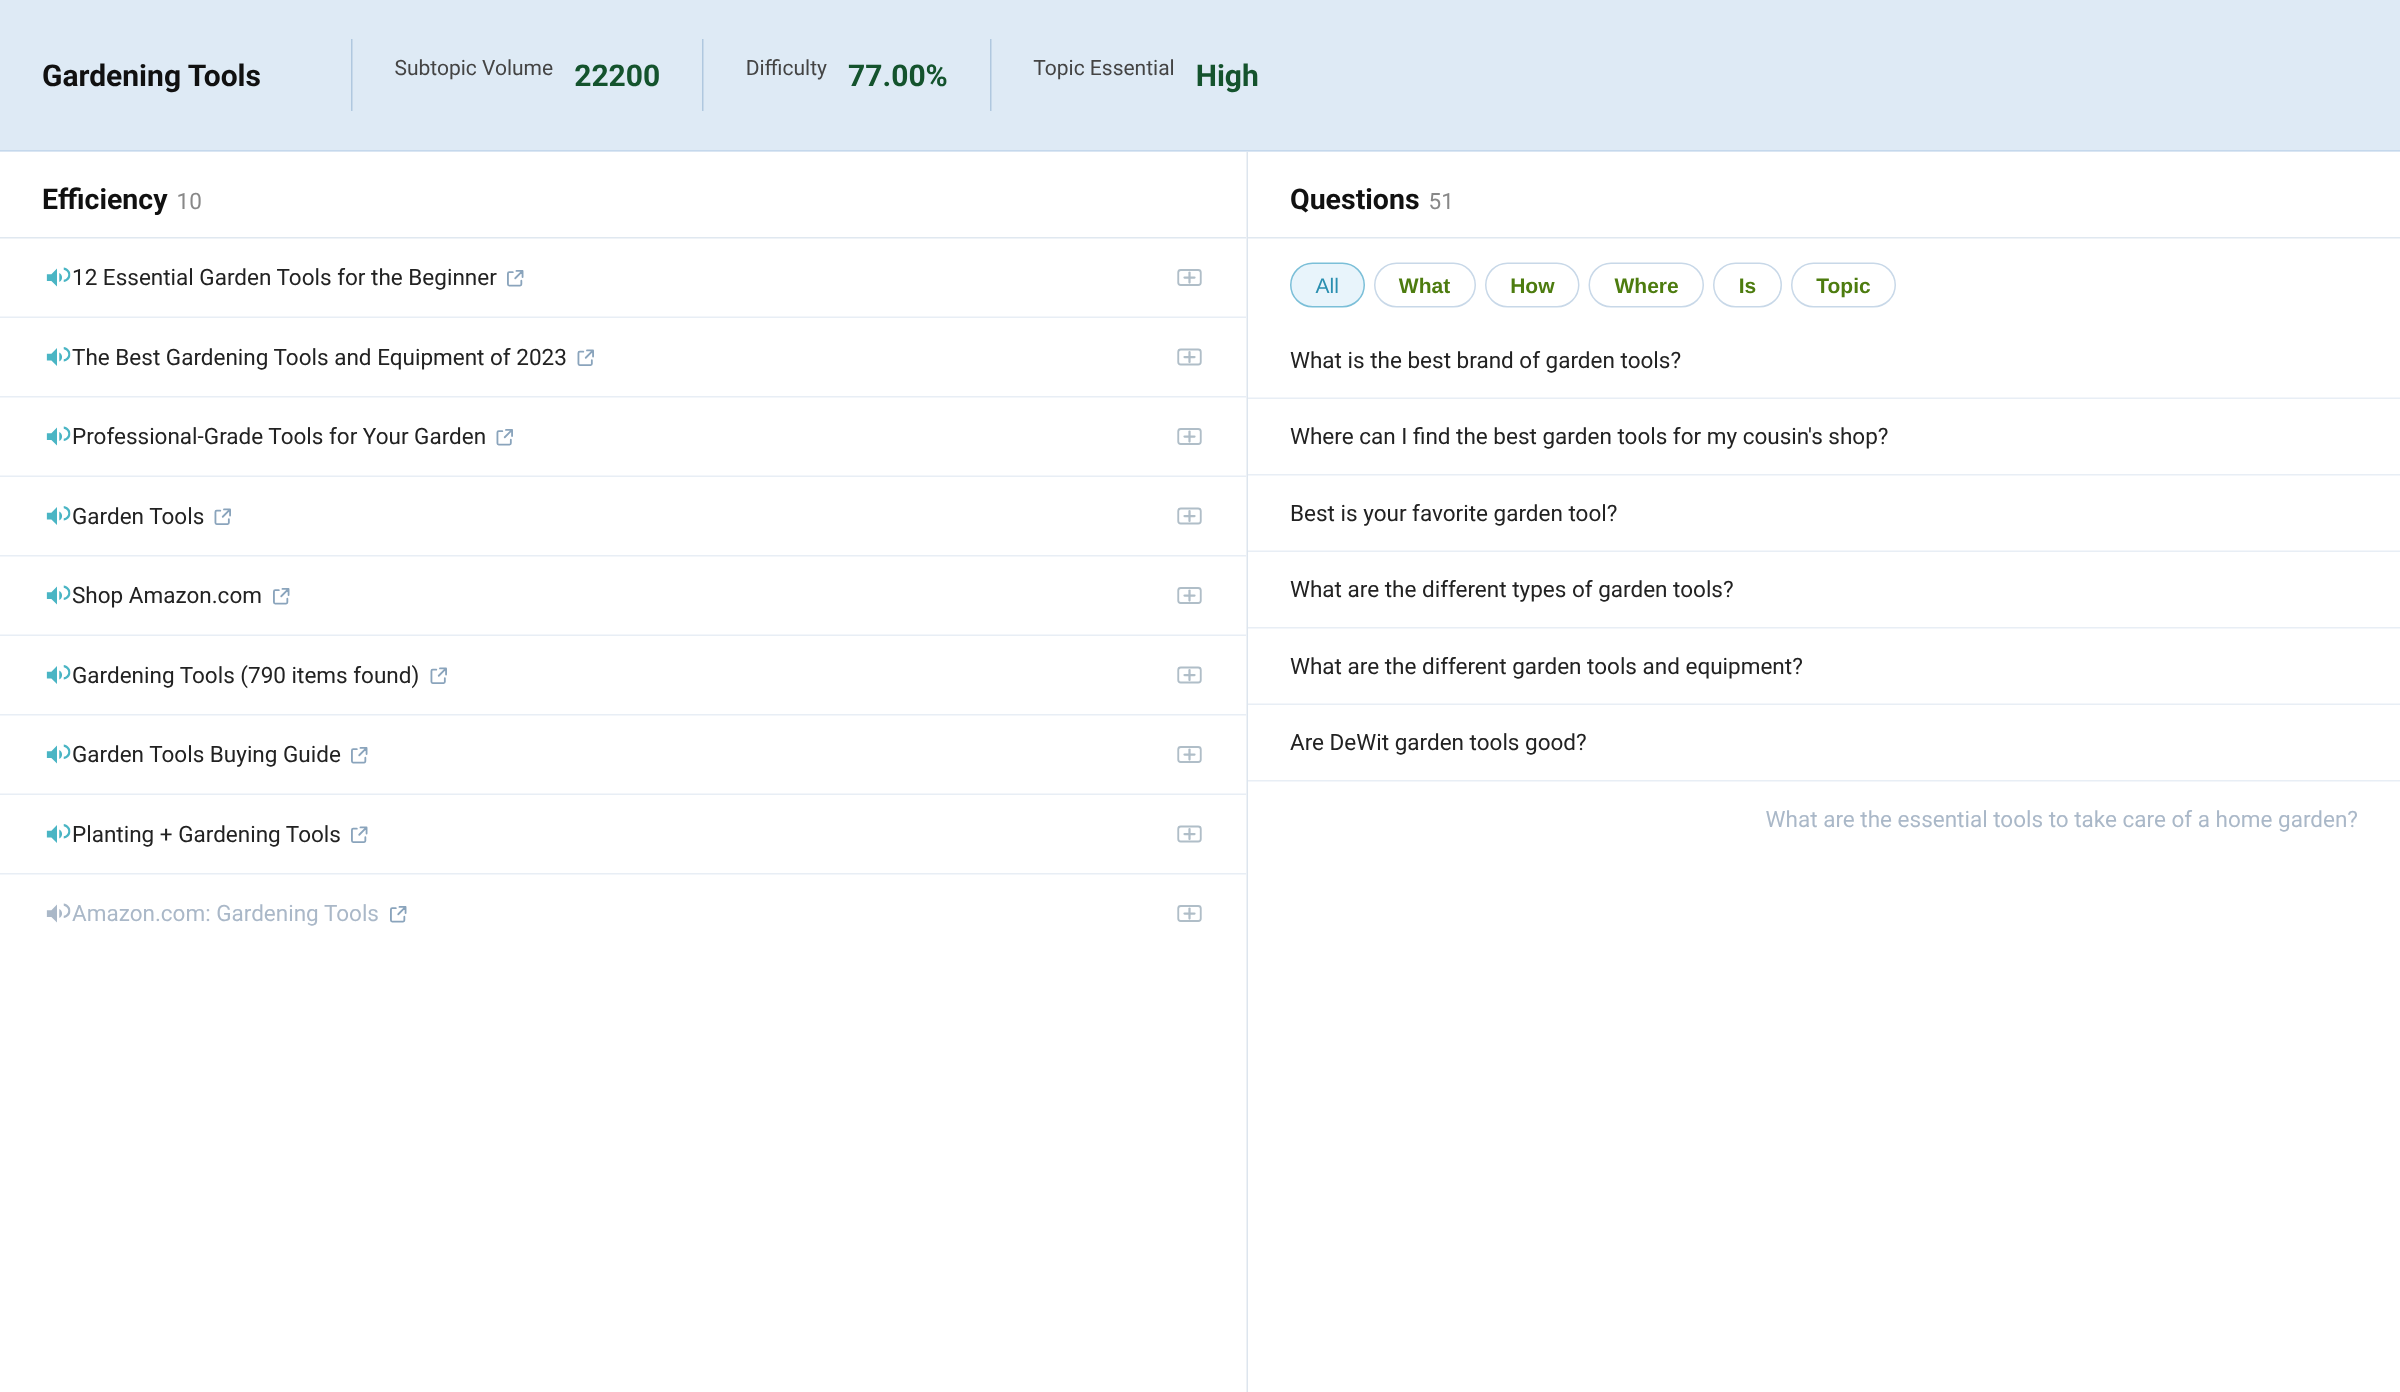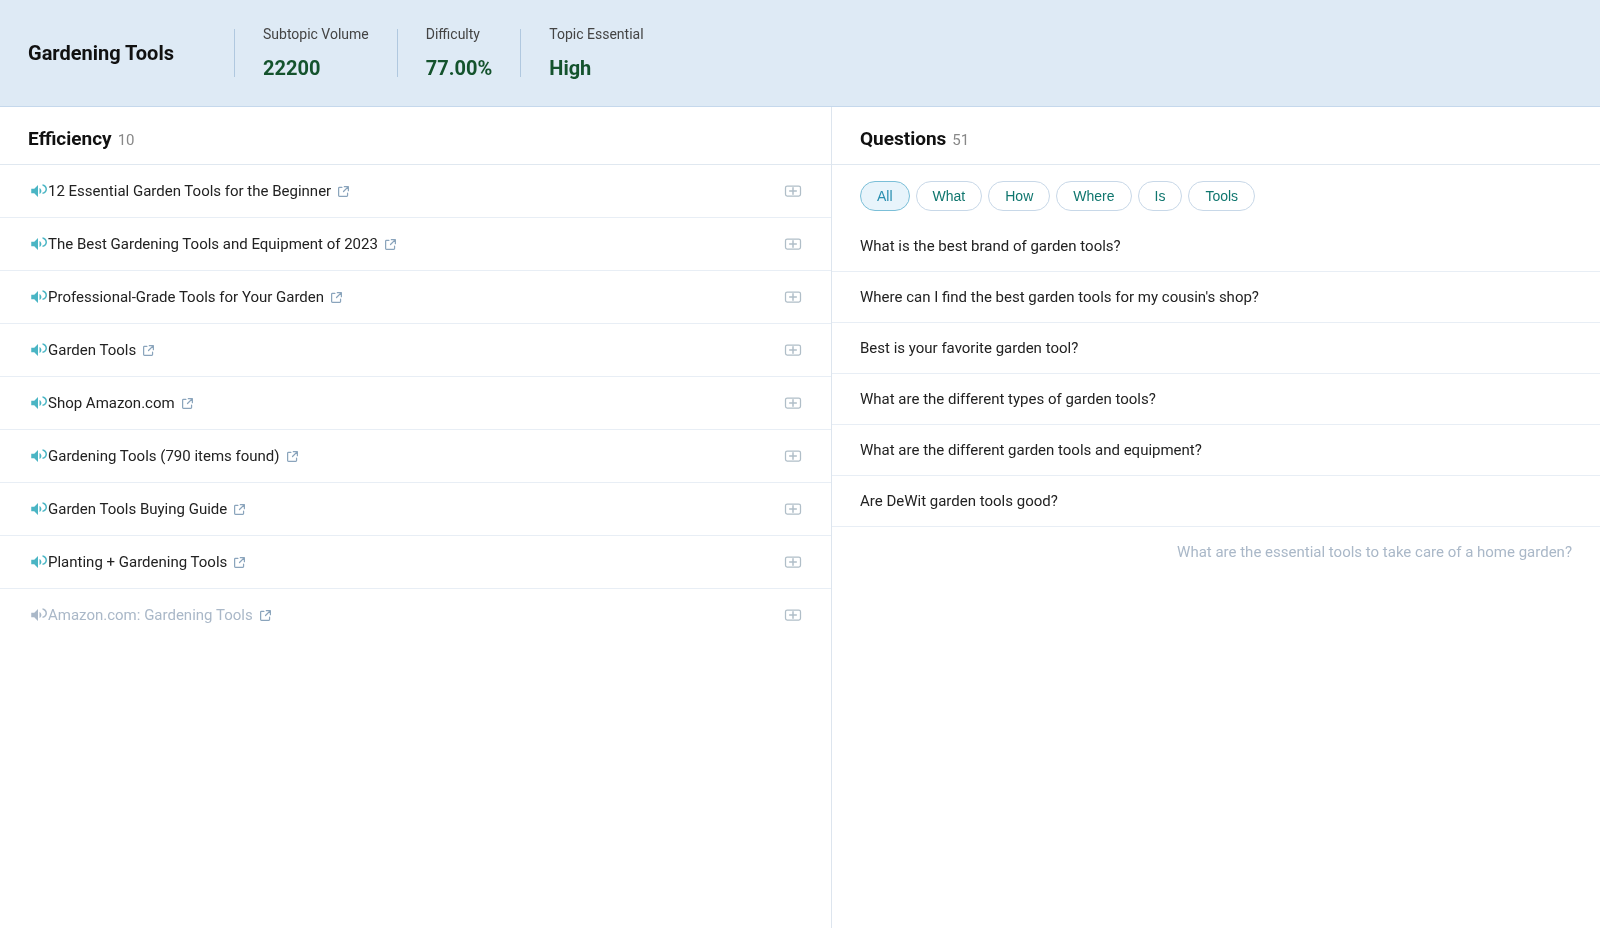--- a/index.html
+++ b/index.html
@@ -21,21 +21,20 @@
       padding-right: 32px;
     }
     .header-divider {
       width: 1px;
       height: 48px;
       background: #b0c8df;
       margin: 0 28px;
     }
     .header-stat {
       display: flex;
-      flex-direction: column;
       gap: 14px;
     }
     .header-stat-label {
       font-size: 14px;
       color: #444;
       font-weight: 400;
     }
     .header-stat-value {
       font-size: 20px;
       font-weight: 700;
@@ -138,22 +137,22 @@
       padding: 16px 28px 10px;
       flex-wrap: wrap;
     }
     .filter-tab {
       padding: 6px 16px;
       border: 1px solid #c8d8e8;
       border-radius: 20px;
       font-size: 14px;
       cursor: pointer;
       background: #fff;
-      color: #0f766e;
-      font-weight: 400;
+      color: #4d7c0f;
+      font-weight: 700;
     }
     .filter-tab.active {
       background: #e8f4fb;
       border-color: #7bbfd8;
       color: #2a8fb0;
       font-weight: 500;
     }
 
     
     .question-row {
@@ -403,21 +402,21 @@
   <div class="right-panel">
     <div class="panel-header">
       <span class="panel-title">Questions</span><span class="panel-title-count">51</span>
     </div>
     <div class="filter-tabs" id="filter-tabs">
         <button class="filter-tab active">All</button>
         <button class="filter-tab">What</button>
         <button class="filter-tab">How</button>
         <button class="filter-tab">Where</button>
         <button class="filter-tab">Is</button>
-        <button class="filter-tab">Tools</button>
+        <button class="filter-tab">Topic</button>
       </div>
     <div id="questions-list">
         <div class="question-row">What is the best brand of garden tools?</div>
         <div class="question-row">Where can I find the best garden tools for my cousin's shop?</div>
         <div class="question-row">Best is your favorite garden tool?</div>
         <div class="question-row">What are the different types of garden tools?</div>
         <div class="question-row">What are the different garden tools and equipment?</div>
         <div class="question-row">Are DeWit garden tools good?</div>
         <div class="question-row muted">What are the essential tools to take care of a home garden?</div>
       </div>

